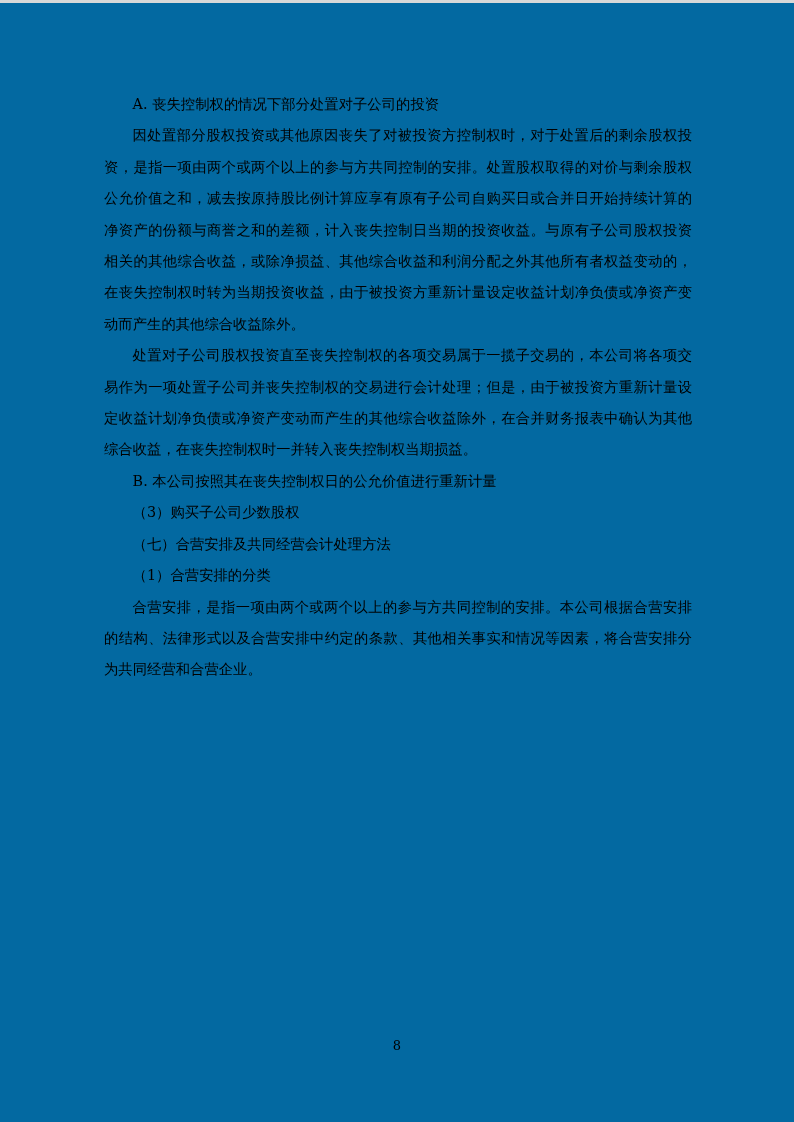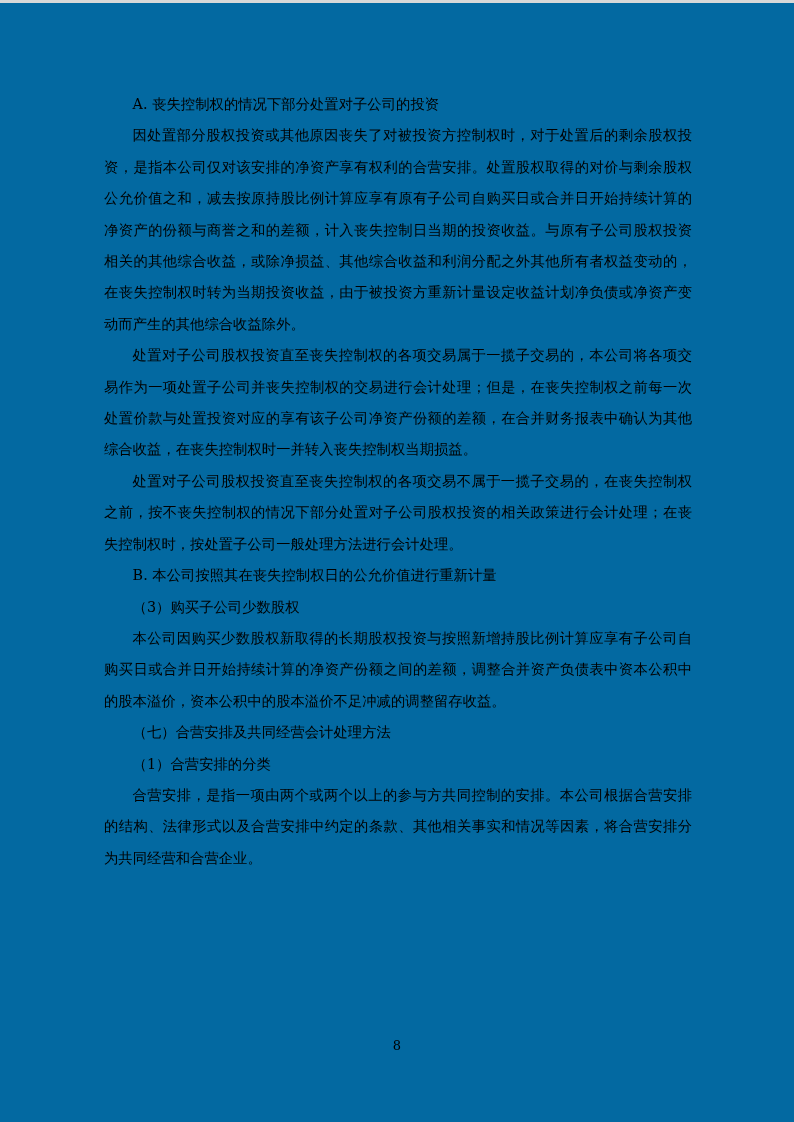--- a/index.html
+++ b/index.html
@@ -51,25 +51,23 @@
     font-family: "DejaVu Serif", "Liberation Serif", serif;
   }
 </style>
 </head>
 <body>
 
 <div class="page">
   <div class="content">
 
     <p class="indent">A. 丧失控制权的情况下部分处置对子公司的投资</p>
-    <p class="indent">因处置部分股权投资或其他原因丧失了对被投资方控制权时，对于处置后的剩余股权投资，是指本公司仅对该安排的净资产享有权利的合营安排。处置股权取得的对价与剩余股权公允价值之和，减去按原持股比例计算应享有原有子公司自购买日或合并日开始持续计算的净资产的份额与商誉之和的差额，计入丧失控制日当期的投资收益。与原有子公司股权投资相关的其他综合收益，或除净损益、其他综合收益和利润分配之外其他所有者权益变动的，在丧失控制权时转为当期投资收益，由于被投资方重新计量设定收益计划净负债或净资产变动而产生的其他综合收益除外。</p>
-    <p class="indent">处置对子公司股权投资直至丧失控制权的各项交易属于一揽子交易的，本公司将各项交易作为一项处置子公司并丧失控制权的交易进行会计处理；但是，在丧失控制权之前每一次处置价款与处置投资对应的享有该子公司净资产份额的差额，在合并财务报表中确认为其他综合收益，在丧失控制权时一并转入丧失控制权当期损益。</p>
-    <p class="indent">处置对子公司股权投资直至丧失控制权的各项交易不属于一揽子交易的，在丧失控制权之前，按不丧失控制权的情况下部分处置对子公司股权投资的相关政策进行会计处理；在丧失控制权时，按处置子公司一般处理方法进行会计处理。</p>
+    <p class="indent">因处置部分股权投资或其他原因丧失了对被投资方控制权时，对于处置后的剩余股权投资，是指一项由两个或两个以上的参与方共同控制的安排。处置股权取得的对价与剩余股权公允价值之和，减去按原持股比例计算应享有原有子公司自购买日或合并日开始持续计算的净资产的份额与商誉之和的差额，计入丧失控制日当期的投资收益。与原有子公司股权投资相关的其他综合收益，或除净损益、其他综合收益和利润分配之外其他所有者权益变动的，在丧失控制权时转为当期投资收益，由于被投资方重新计量设定收益计划净负债或净资产变动而产生的其他综合收益除外。</p>
+    <p class="indent">处置对子公司股权投资直至丧失控制权的各项交易属于一揽子交易的，本公司将各项交易作为一项处置子公司并丧失控制权的交易进行会计处理；但是，由于被投资方重新计量设定收益计划净负债或净资产变动而产生的其他综合收益除外，在合并财务报表中确认为其他综合收益，在丧失控制权时一并转入丧失控制权当期损益。</p>
     <p class="indent">B. 本公司按照其在丧失控制权日的公允价值进行重新计量</p>
     <p class="indent">（3）购买子公司少数股权</p>
-    <p class="indent">本公司因购买少数股权新取得的长期股权投资与按照新增持股比例计算应享有子公司自购买日或合并日开始持续计算的净资产份额之间的差额，调整合并资产负债表中资本公积中的股本溢价，资本公积中的股本溢价不足冲减的调整留存收益。</p>
     <p class="indent bold">（七）合营安排及共同经营会计处理方法</p>
     <p class="indent">（1）合营安排的分类</p>
     <p class="indent">合营安排，是指一项由两个或两个以上的参与方共同控制的安排。本公司根据合营安排的结构、法律形式以及合营安排中约定的条款、其他相关事实和情况等因素，将合营安排分为共同经营和合营企业。</p>
 
   </div>
   <div class="page-number">8</div>
 </div>
 
 </body></html>

